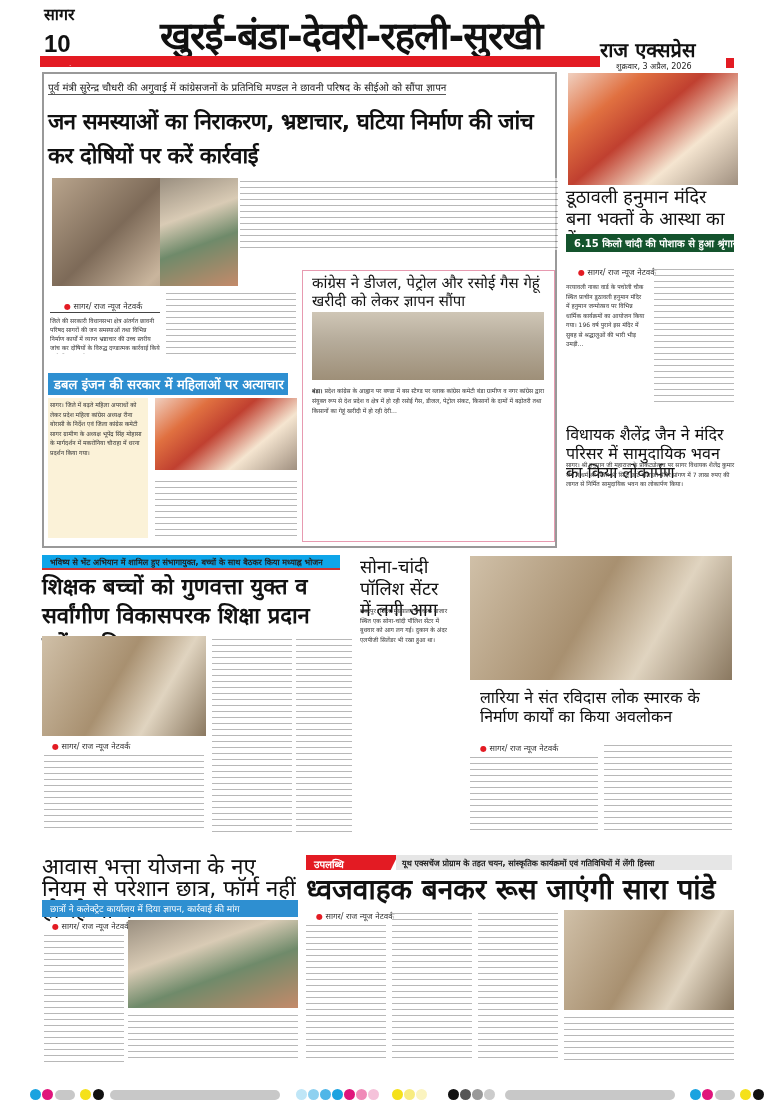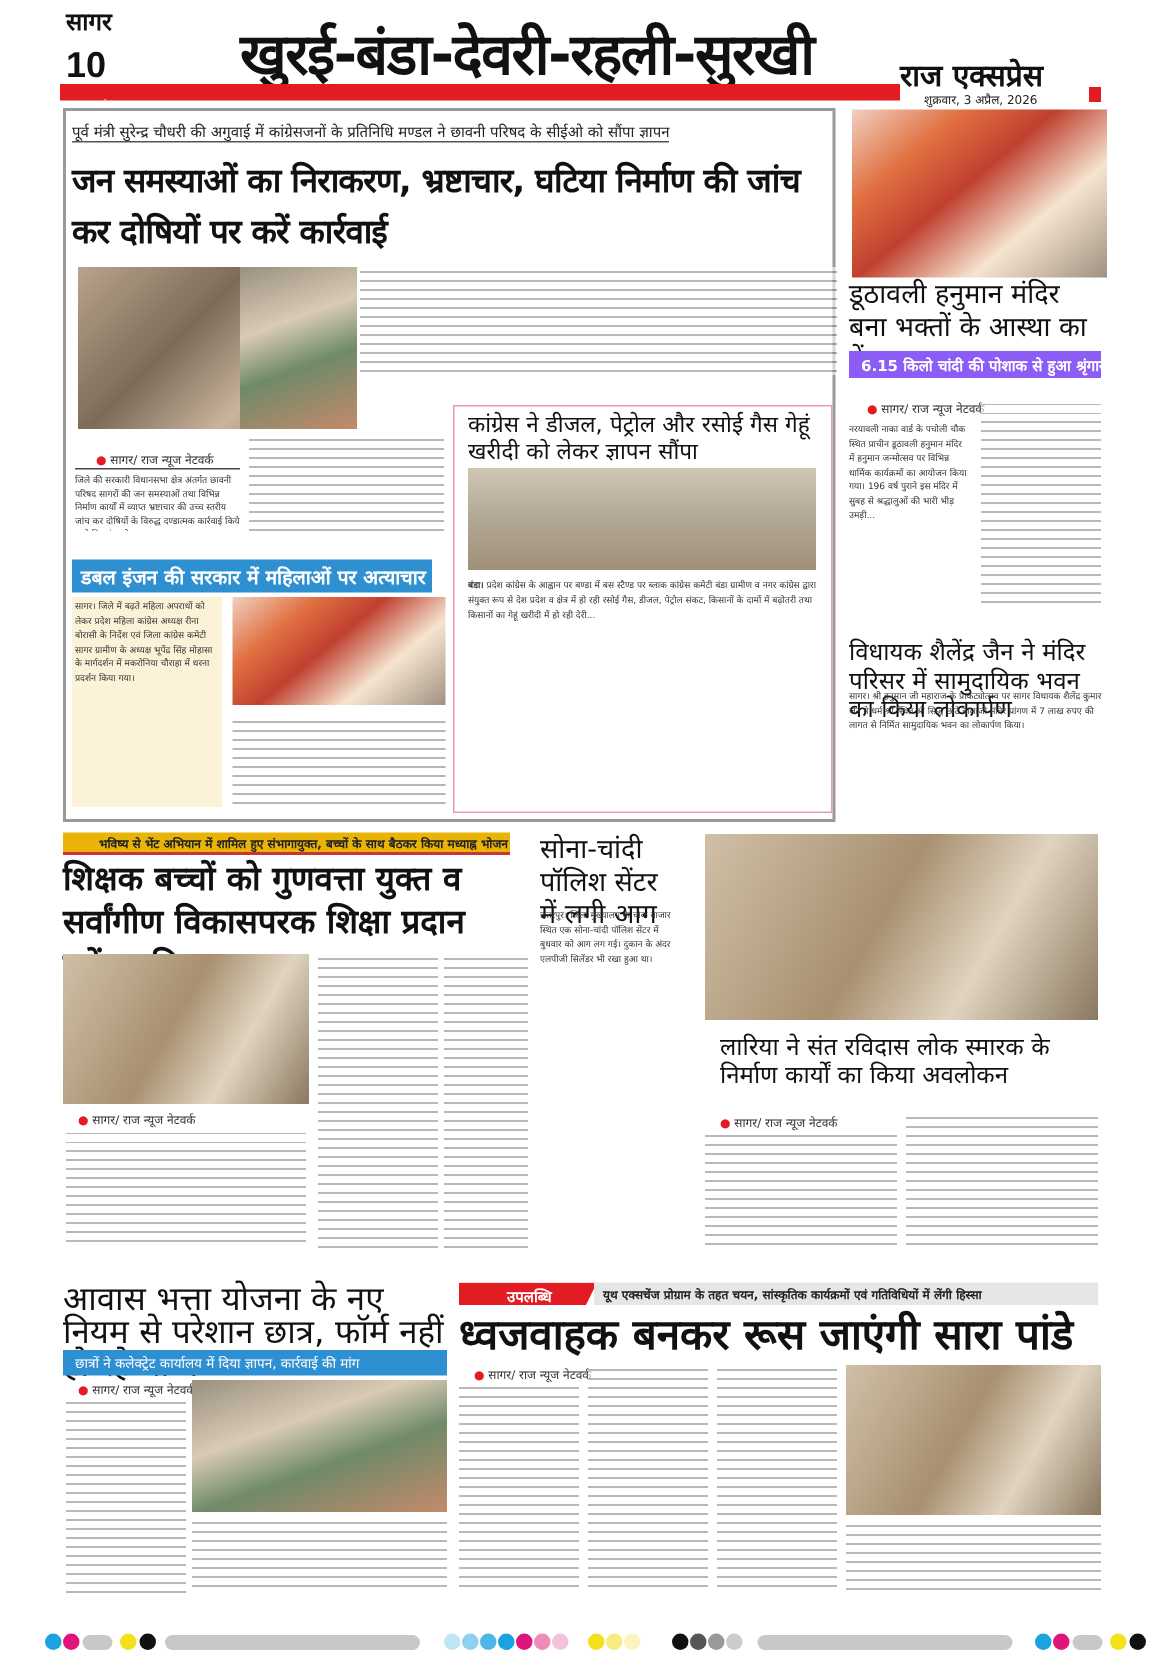--- a/index.html
+++ b/index.html
@@ -17,28 +17,28 @@
 .kicker{left:48px;top:80px;font-size:10px;color:#222;border-bottom:1px solid #555;white-space:nowrap}
 .headline{left:48px;top:105px;width:505px;font-size:22px;font-weight:bold;line-height:34px;color:#111;letter-spacing:-0.5px}
 .photo{background:linear-gradient(135deg,#b8a48c,#7d6a58 40%,#c9b59d 70%,#8e7a64)}
 .photo2{background:linear-gradient(160deg,#9a8f80,#d9cbb5 35%,#6f8a6a 60%,#c48a6a)}
 .photo3{background:linear-gradient(120deg,#d0c0a8,#a89070 45%,#e0d4c0 70%,#8a7860)}
 .photo4{background:linear-gradient(180deg,#cfc6b6,#b7ad9c 40%,#9e8f78)}
 .photo5{background:linear-gradient(140deg,#f0d0c0,#e07040 25%,#c04030 45%,#f5e5d0 70%,#a09080)}
 .text-lines{background:repeating-linear-gradient(#fff 0 3px,#888 3px 4px,#fff 4px 6px);opacity:.6}
 .byline{font-size:8px;color:#333}
 .byline:before{content:"\25CF  ";color:#e31b23}
-.redkicker{background:#8b5cf6;color:#fff;font-weight:bold;font-size:12px;padding:2px 8px;white-space:nowrap}
+.redkicker{background:#14532d;color:#fff;font-weight:bold;font-size:12px;padding:2px 8px;white-space:nowrap}
 .bluebar{background:#2e8fd1;color:#fff;font-weight:bold;font-size:16px;padding:2px 6px;white-space:nowrap}
-.yellowbar{background:#eab308;border-bottom:2px solid #c33;font-size:10px;font-weight:bold;color:#222;padding:1px 24px;white-space:nowrap}
+.yellowbar{background:#0ea5e9;border-bottom:2px solid #c33;font-size:10px;font-weight:bold;color:#222;padding:1px 8px;white-space:nowrap}
 .pinkbox{border:1px solid #e79ab0}
 .h2{font-weight:bold;color:#111;line-height:1.2}
 .h3{color:#111;line-height:1.2}
 .sub-bluebar{background:#2e8fd1;color:#fff;font-size:12px;padding:2px 8px;white-space:nowrap}
-.upl{background:#e31b23;color:#fff;font-weight:bold;font-size:10px;padding:2px 32px;clip-path:polygon(0 0,100% 0,92% 100%,0 100%)}
+.upl{background:#e31b23;color:#fff;font-weight:bold;font-size:10px;padding:2px 8px;clip-path:polygon(0 0,100% 0,92% 100%,0 100%)}
 .upl-text{background:#e6e6e6;font-size:10px;font-weight:bold;color:#222;padding:2px 6px;white-space:nowrap}
 .dot{position:absolute;width:11px;height:11px;border-radius:50%}
 .pill{position:absolute;height:10px;border-radius:5px;background:#c8c8c8}
 </style>
 </head>
 <body>
 
 <div class="abs section-name">सागर</div>
 <div class="abs page-num">10</div>
 <div class="abs masthead">खुरई-बंडा-देवरी-रहली-सुरखी</div>

